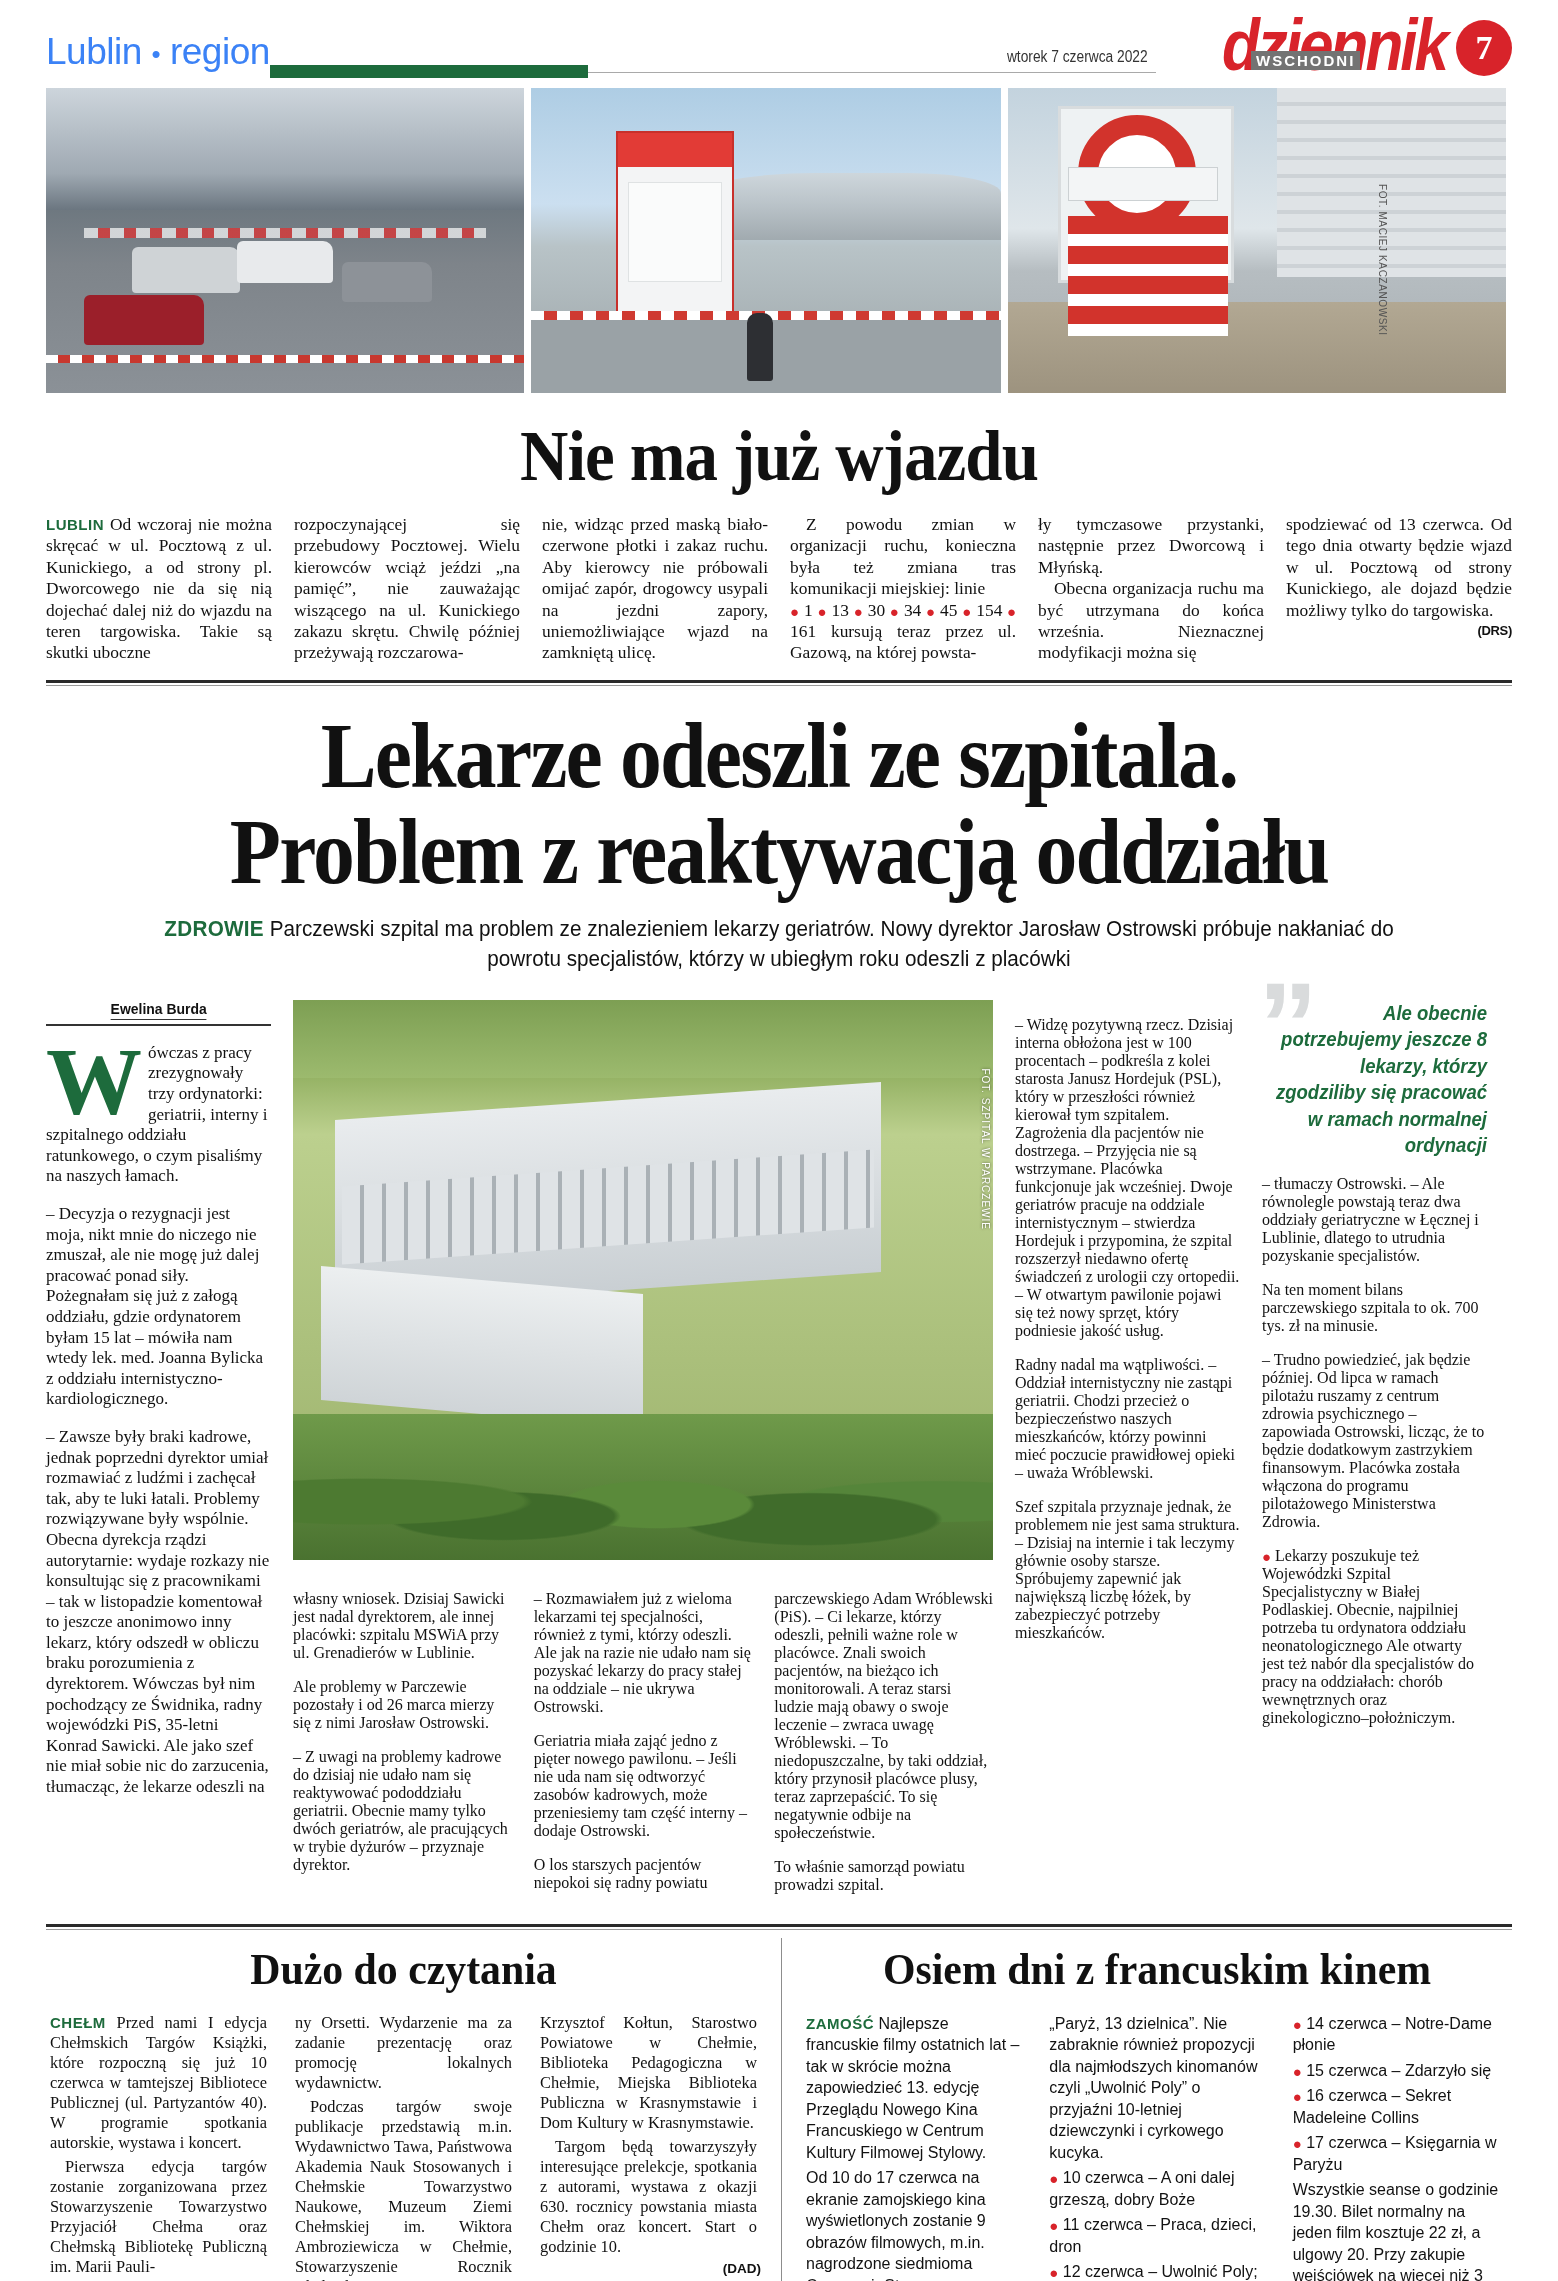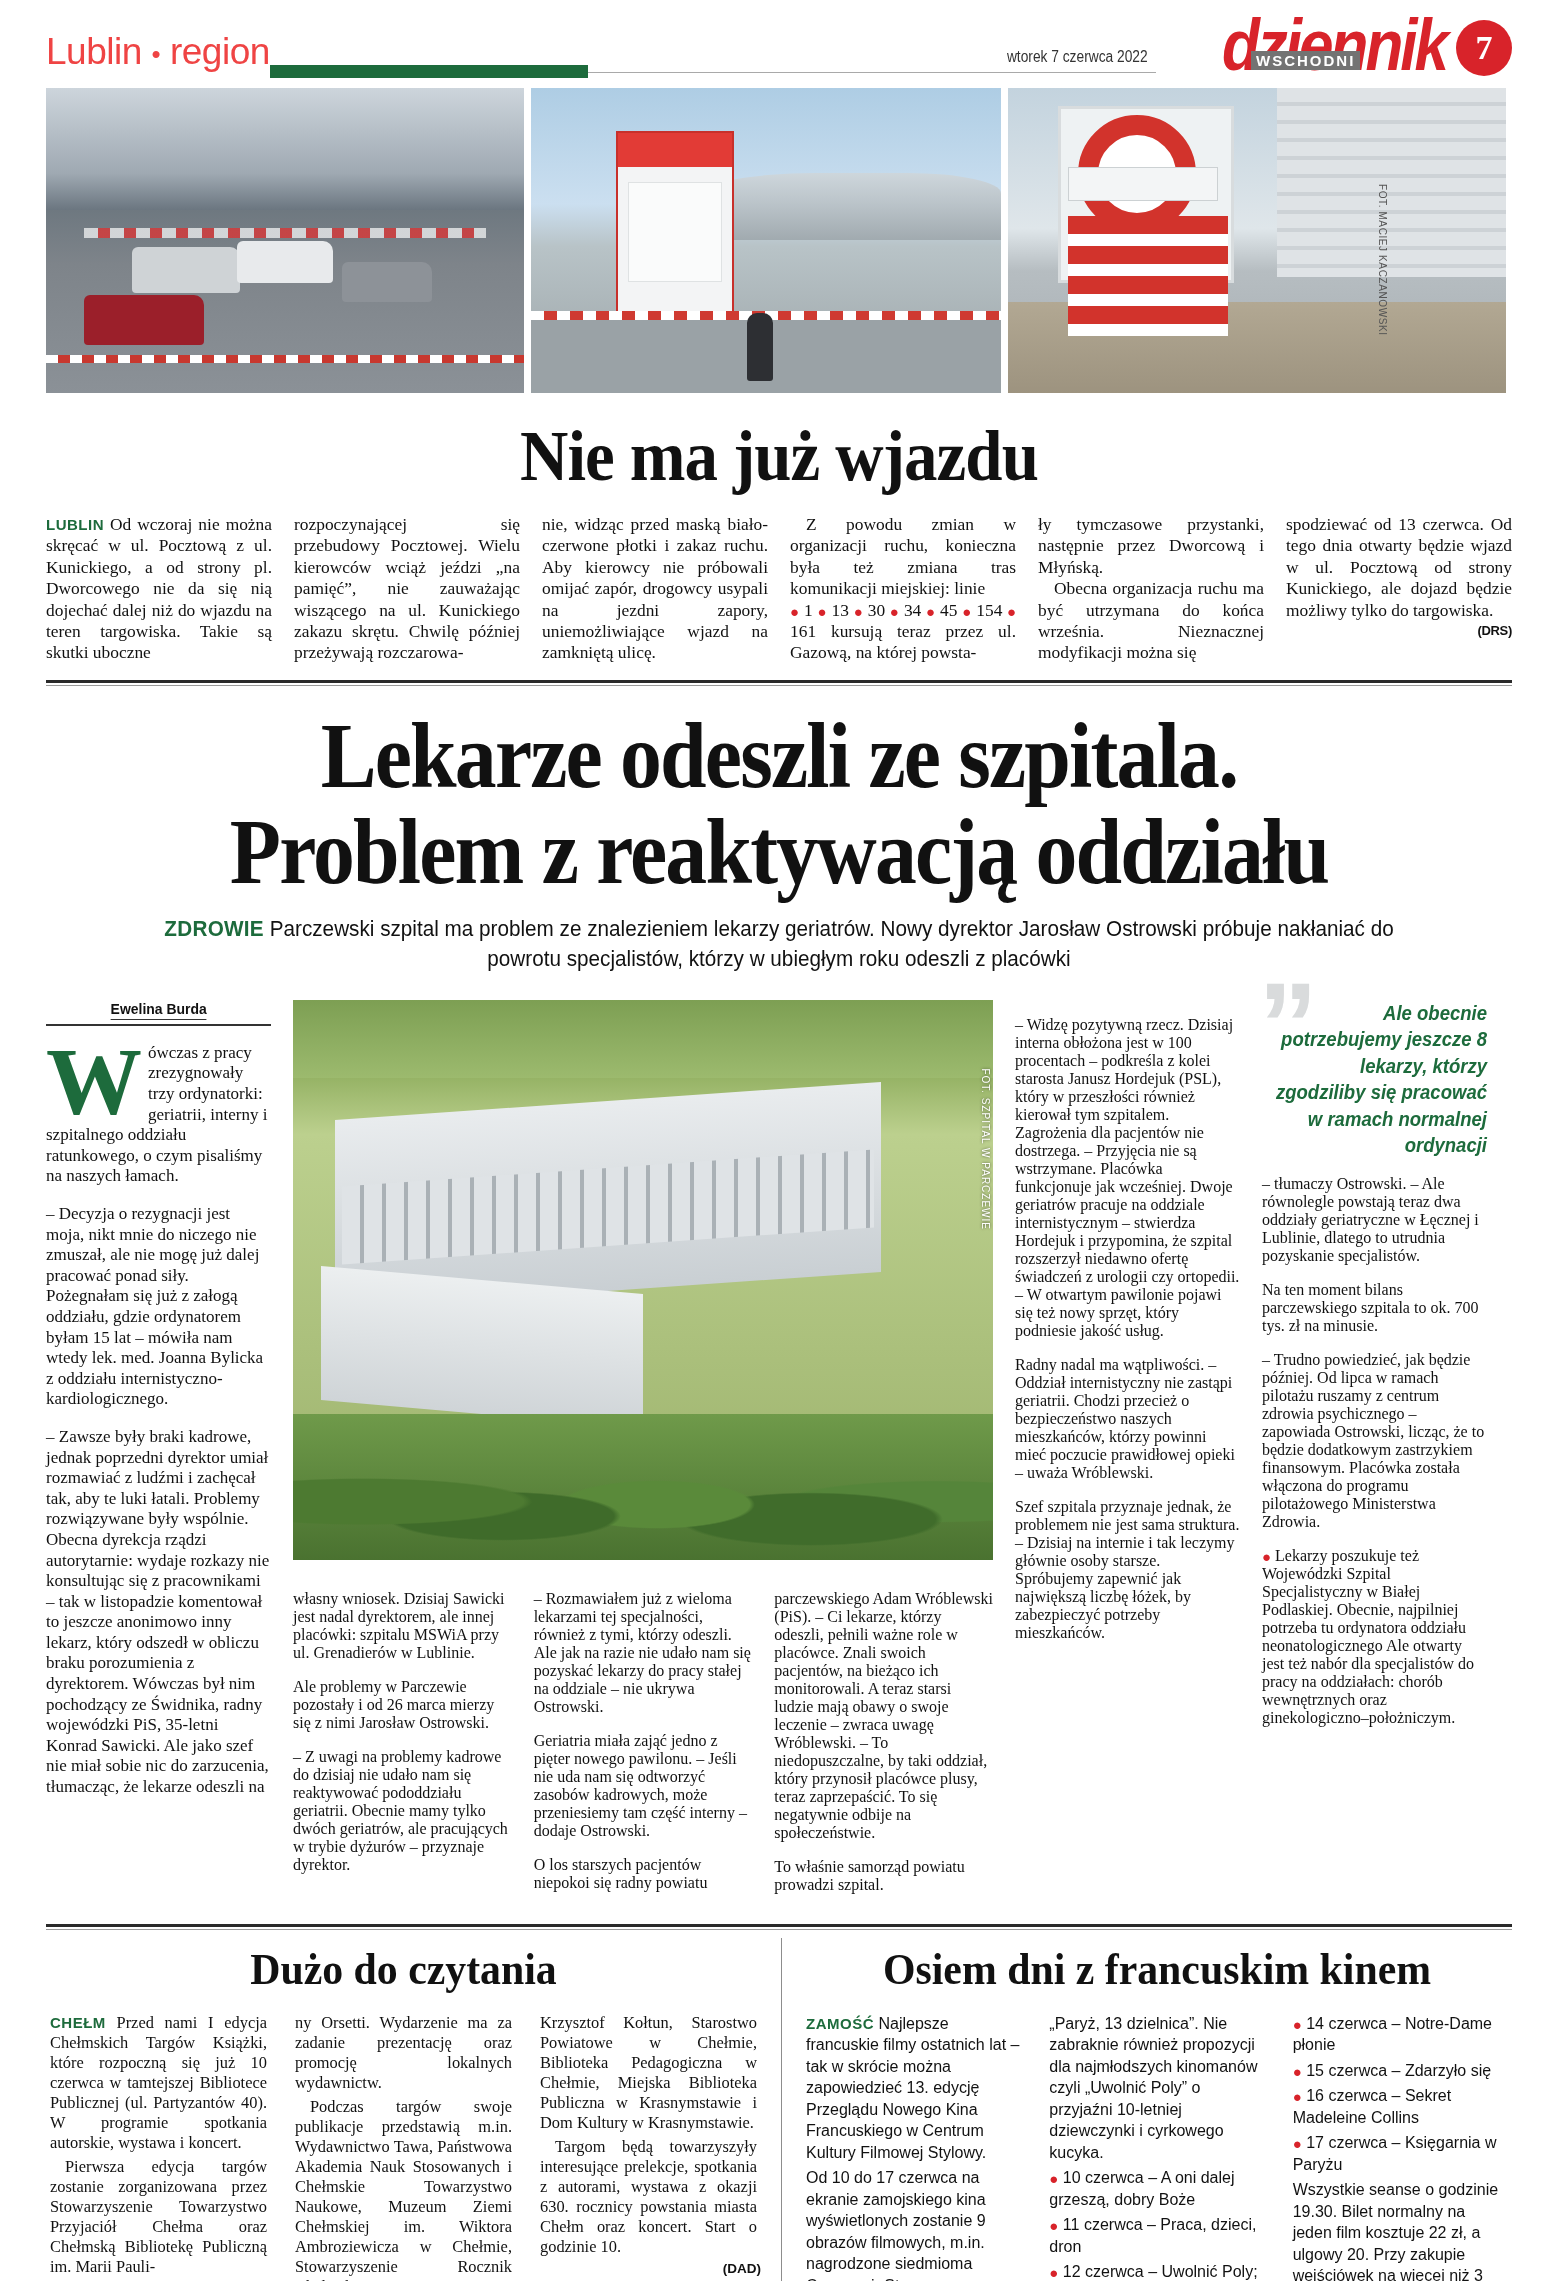--- a/index.html
+++ b/index.html
@@ -10,21 +10,21 @@
     font-family:"Liberation Serif", serif;
     color:#111111;
     overflow:hidden;
   }
   .page { position:relative; width:1558px; height:2281px; padding:0 46px; }
 
   
   .masthead { position:relative; height:78px; padding-top:18px; display:flex; align-items:flex-end; }
   .mh-section {
     font-family:"Liberation Sans", sans-serif;
-    font-size:37px; color:#ef4444; letter-spacing:-0.5px;
+    font-size:37px; color:#3b82f6; letter-spacing:-0.5px;
     line-height:1; padding-bottom:8px; font-weight:300;
   }
   .mh-section .dot { font-size:26px; vertical-align:middle; }
   .mh-rule-wrap { flex:1; position:relative; height:44px; }
   .mh-date {
     position:absolute; right:8px; bottom:12px;
     font-family:"Liberation Sans", sans-serif;
     font-size:16px; color:#333; transform:scaleX(0.86); transform-origin:right bottom;
     white-space:nowrap;
   }

